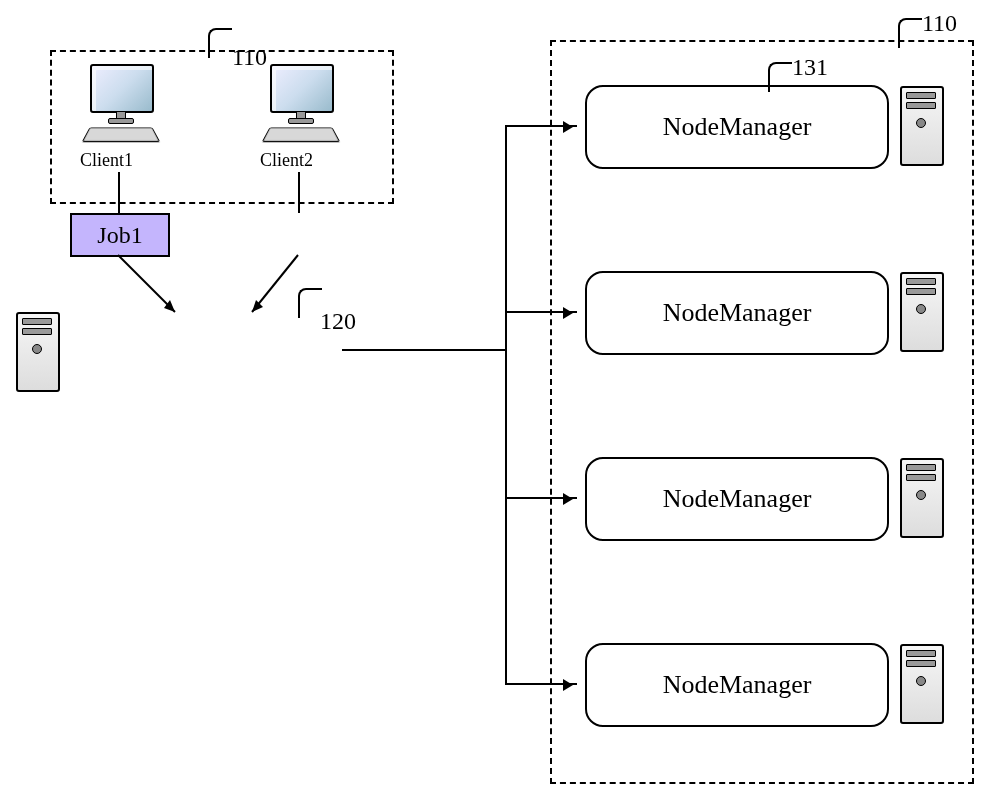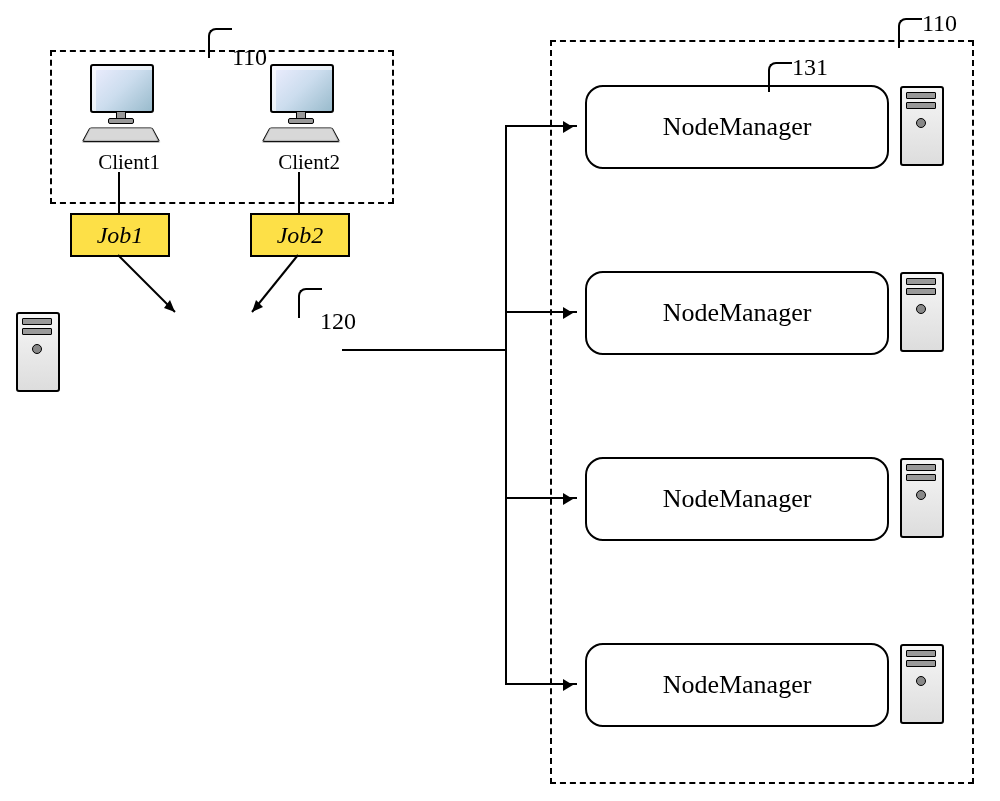--- a/index.html
+++ b/index.html
@@ -41,31 +41,30 @@
     align-items: center;
     justify-content: center;
     background: #fff;
   }
   .rect-box {
     position: absolute;
     border: 2px solid #000;
     display: flex;
     align-items: center;
     justify-content: center;
-    background: #fde047;
+    background: #c4b5fd;
     font-size: 24px;
-    font-style: italic;
   }
   .text {
     font-size: 26px;
   }
   .small-label {
     position: absolute;
-    font-size: 21px;
-    text-align: right;
+    font-size: 18px;
+    text-align: left;
     width: 80px;
   }
   
   .computer {
     position: absolute;
     width: 80px;
     height: 80px;
   }
   .computer .monitor {
     position: absolute;
@@ -190,23 +189,20 @@
       <div class="keyboard"></div>
   </div>
   <div class="small-label" style="left:260px; top:150px;">Client2</div>
 
   <div class="vline" style="left:118px; top:172px; height:41px;"></div>
   <div class="vline" style="left:298px; top:172px; height:41px;"></div>
 
   <div class="rect-box" style="left:70px; top:213px; width:96px; height:40px;">
     <span>Job1</span>
   </div>
-  <div class="rect-box" style="left:250px; top:213px; width:96px; height:40px;">
-    <span>Job2</span>
-  </div>
 
   <svg style="position:absolute; left:0; top:0; width:500px; height:400px; pointer-events:none;">
     <line x1="118" y1="255" x2="175" y2="312" stroke="#000" stroke-width="2"></line>
     <polygon points="175,312 164,308 170,300" fill="#000"></polygon>
   </svg>
 
   <svg style="position:absolute; left:0; top:0; width:500px; height:400px; pointer-events:none;">
     <line x1="298" y1="255" x2="252" y2="312" stroke="#000" stroke-width="2"></line>
     <polygon points="252,312 256,300 263,307" fill="#000"></polygon>
   </svg>

